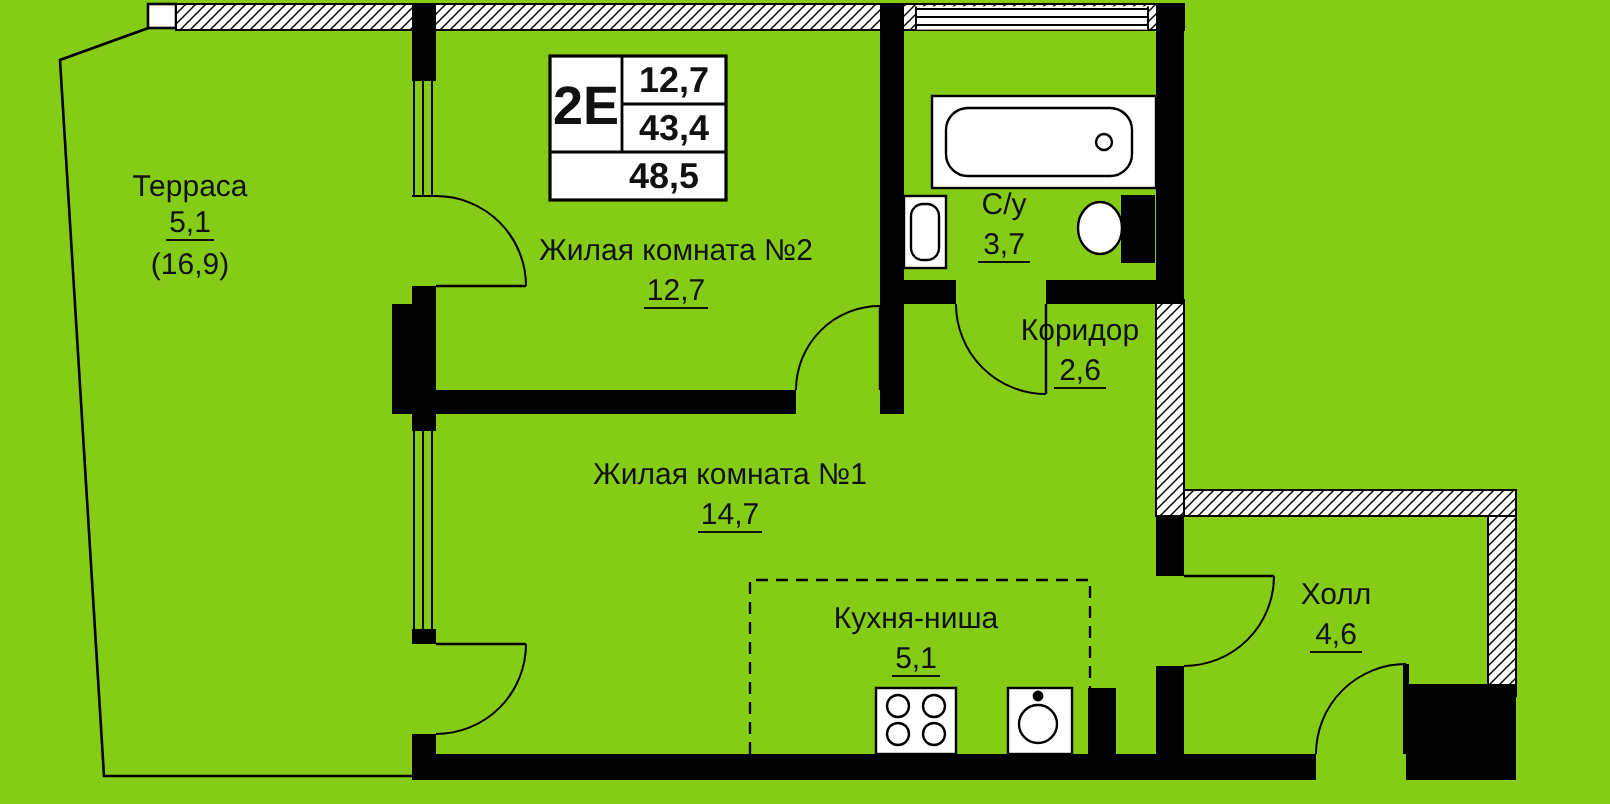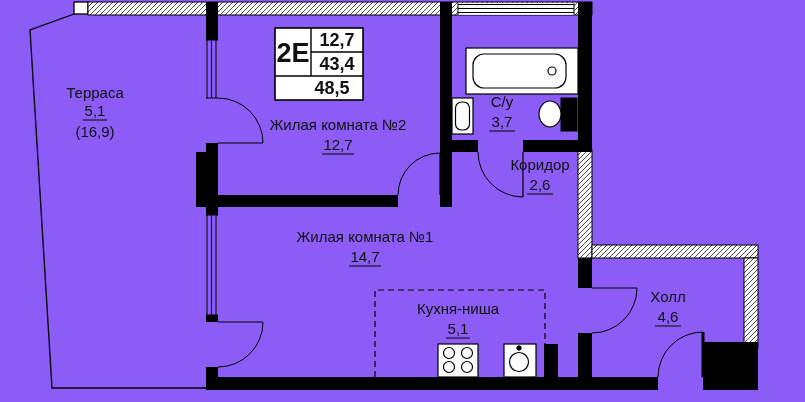--- a/index.html
+++ b/index.html
@@ -1,16 +1,16 @@
 <!DOCTYPE html>
 <html><head>
 <meta charset="utf-8">
 <style>
   html,body { margin:0; padding:0; background:#ffffff; }
-  .plan-wrap { position:relative; width:805px; height:402px; background:#8b5cf6; overflow:hidden; }
+  .plan-wrap { position:relative; width:805px; height:402px; background:#84cc16; overflow:hidden; }
   svg { display:block; }
   .wall  { fill:#000; }
   .hatch { fill:#fff; stroke:#000; stroke-width:1; }
   .thin  { fill:#fff; stroke:#000; stroke-width:1.3; }
   .thin-nf { fill:none; stroke:#000; stroke-width:1.3; }
   .wline { stroke:#000; stroke-width:1; }
   .arc   { fill:none; stroke:#000; stroke-width:1; }
   .leaf  { stroke:#000; stroke-width:1.2; }
   .leaf-entry { stroke:#000; stroke-width:3; }
   .dash  { fill:none; stroke:#000; stroke-width:1.2; stroke-dasharray:6 4; }

